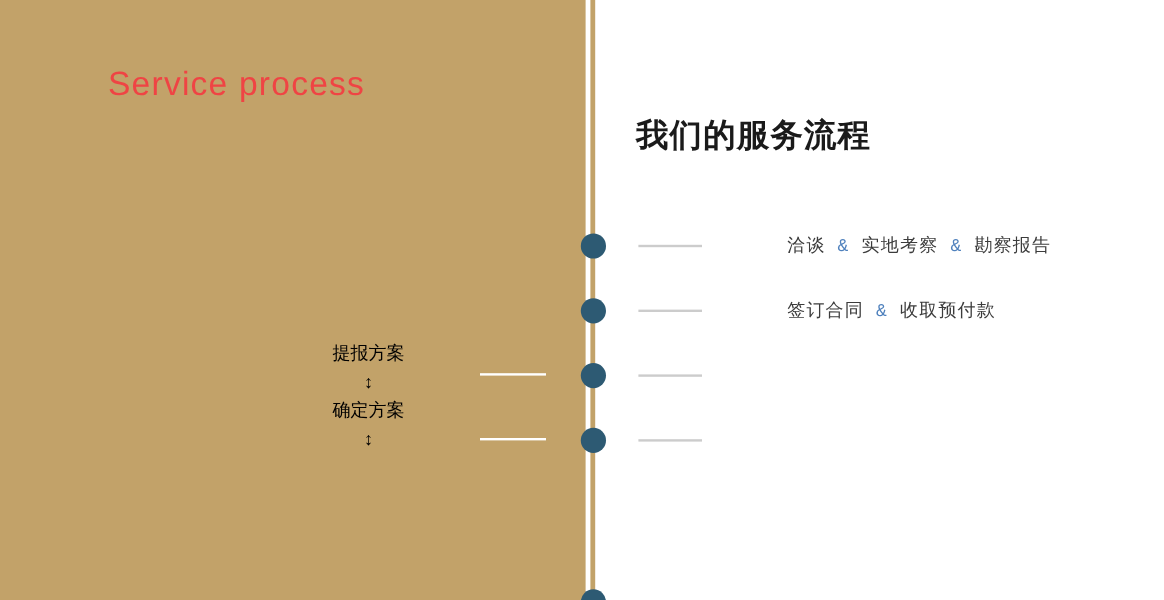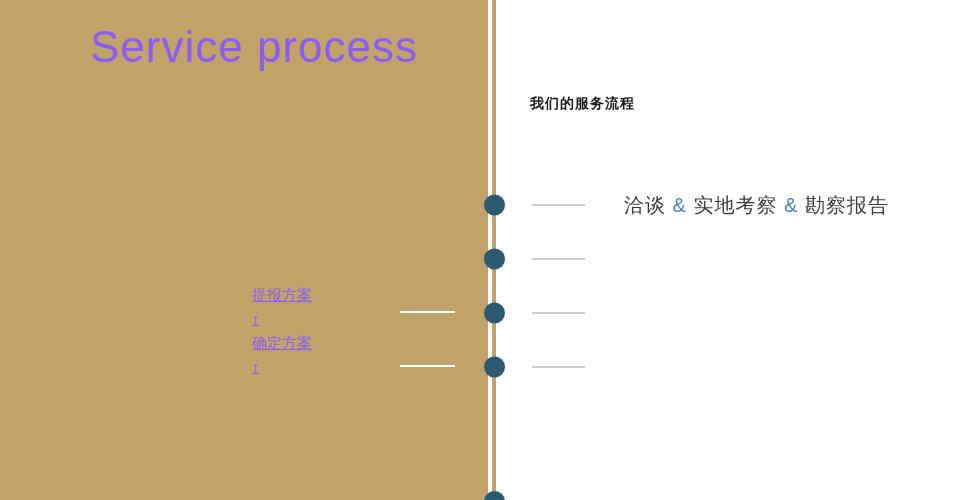--- a/index.html
+++ b/index.html
@@ -22,50 +22,50 @@
     background: var(--gold, #c2a269);
   }
   .divider-line {
     position: absolute;
     left: 492px; top: 0;
     width: 4px; height: 500px;
     background: var(--gold, #c2a269);
   }
   .service-title {
     position: absolute;
-    left: 90px; top: 22px;
-    color: #8b5cf6;
-    font-size: 44px;
+    left: 90px; top: 54px;
+    color: #ef4444;
+    font-size: 28px;
     font-weight: 300;
     letter-spacing: 1px;
   }
   .plan-block {
     position: absolute;
     left: 252px; top: 283px;
     width: 110px;
-    color: #8b5cf6;
+    text-align: center;
+    color: #000000;
     font-size: 15px;
-    text-decoration: underline;
   }
   .plan-block > div {
     height: 24px;
     line-height: 24px;
   }
   .plan-arrow { font-size: 15px; }
   .white-connector {
     position: absolute;
     width: 55px; height: 2px;
     background: #ffffff;
   }
   .white-connector.c1 { left: 400px; top: 311px; }
   .white-connector.c2 { left: 400px; top: 365px; }
   .heading {
     position: absolute;
     left: 530px; top: 95px;
-    font-size: 14px;
+    font-size: 27px;
     font-weight: 700;
     color: var(--heading, #1a1a1a);
     letter-spacing: 1px;
     font-family: Liberation Mono, monospace;
   }
   .steps-list {
     position: absolute;
     left: 0; top: 178px;
     width: 970px;
   }
@@ -83,26 +83,27 @@
   }
   .dash {
     position: absolute;
     left: 532px; top: 50%;
     transform: translateY(-50%);
     width: 53px; height: 2px;
     background: var(--dash, #cccccc);
   }
   .step-label {
     position: absolute;
-    left: 624px; top: 50%;
+    left: 656px; top: 50%;
     transform: translateY(-50%);
-    font-size: 20px;
+    font-size: 15px;
     color: var(--step_text, #3c3c3c);
     letter-spacing: 1px;
     white-space: nowrap;
+    font-family: Liberation Mono, monospace;
   }
   .amp {
     color: var(--amp, #4f81bd);
   }
   .bottom-partial-dot {
     position: absolute;
     left: 484px; top: 491px;
     width: 21px; height: 21px;
     border-radius: 50%;
     background: var(--dot, #2d5a73);
@@ -132,20 +133,21 @@
 
   <div class="steps-list">
       <div class="step-row">
         <span class="dot"></span>
         <span class="dash"></span>
         <span class="step-label">洽谈<span class="amp"> &amp; </span>实地考察<span class="amp"> &amp; </span>勘察报告</span>
       </div>
       <div class="step-row">
         <span class="dot"></span>
         <span class="dash"></span>
+        <span class="step-label">签订合同<span class="amp"> &amp; </span>收取预付款</span>
       </div>
       <div class="step-row">
         <span class="dot"></span>
         <span class="dash"></span>
       </div>
       <div class="step-row">
         <span class="dot"></span>
         <span class="dash"></span>
       </div>
     </div>

